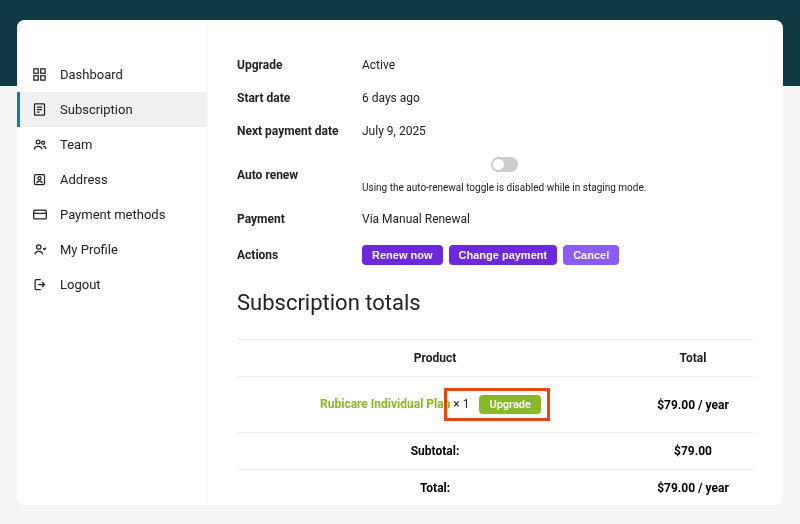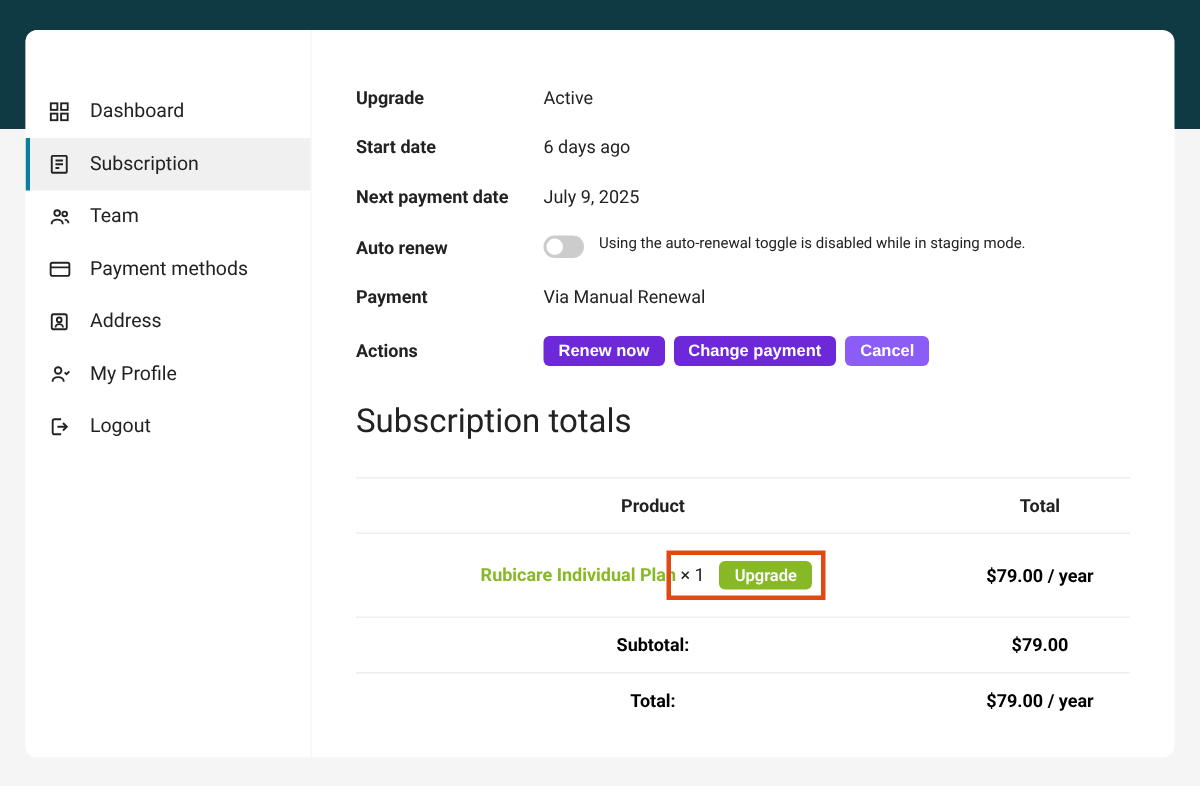--- a/index.html
+++ b/index.html
@@ -72,22 +72,23 @@
     font-size: 12px;
     color: #222;
   }
   .detail-label {
     width: 125px;
     font-weight: 700;
   }
   .detail-value { }
   .toggle-wrap {
     display: flex;
-    align-items: flex-start;
+    align-items: center;
     gap: 10px;
+    flex-direction: column;
   }
   .toggle {
     width: 27px;
     height: 15px;
     background: #ccc;
     border-radius: 10px;
     position: relative;
   }
   .toggle::after {
     content: "";
@@ -202,37 +203,37 @@
             <path d="M3 20c0-3 2.7-5 6-5s6 2 6 5"></path>
             <circle cx="17" cy="9" r="2.5"></circle>
             <path d="M21 19c0-2.2-1.8-4-4-4"></path>
           </svg>
       </span>
       <span>Team</span>
     </div>
 
     <div class="sidebar-item">
       <span class="icon">
-        <svg width="16" height="15" viewBox="0 0 24 24" fill="none" stroke="currentColor" stroke-width="2">
-            <rect x="2" y="5" width="20" height="14" rx="2"></rect>
-            <line x1="2" y1="10" x2="22" y2="10"></line>
-          </svg>
-      </span>
-      <span>Payment methods</span>
-    </div>
-
-    <div class="sidebar-item">
-      <span class="icon">
         <svg width="15" height="15" viewBox="0 0 24 24" fill="none" stroke="currentColor" stroke-width="2">
             <rect x="4" y="4" width="16" height="16" rx="2"></rect>
             <circle cx="12" cy="10" r="2.5"></circle>
             <path d="M8 18c0-2 2-3.5 4-3.5s4 1.5 4 3.5"></path>
           </svg>
       </span>
       <span>Address</span>
+    </div>
+
+    <div class="sidebar-item">
+      <span class="icon">
+        <svg width="16" height="15" viewBox="0 0 24 24" fill="none" stroke="currentColor" stroke-width="2">
+            <rect x="2" y="5" width="20" height="14" rx="2"></rect>
+            <line x1="2" y1="10" x2="22" y2="10"></line>
+          </svg>
+      </span>
+      <span>Payment methods</span>
     </div>
 
     <div class="sidebar-item">
       <span class="icon">
         <svg width="16" height="15" viewBox="0 0 24 24" fill="none" stroke="currentColor" stroke-width="2">
             <circle cx="10" cy="8" r="3.5"></circle>
             <path d="M4 20c0-3 2.7-5 6-5s6 2 6 5"></path>
             <path d="M17 10l2 2 3-3"></path>
           </svg>
       </span>

